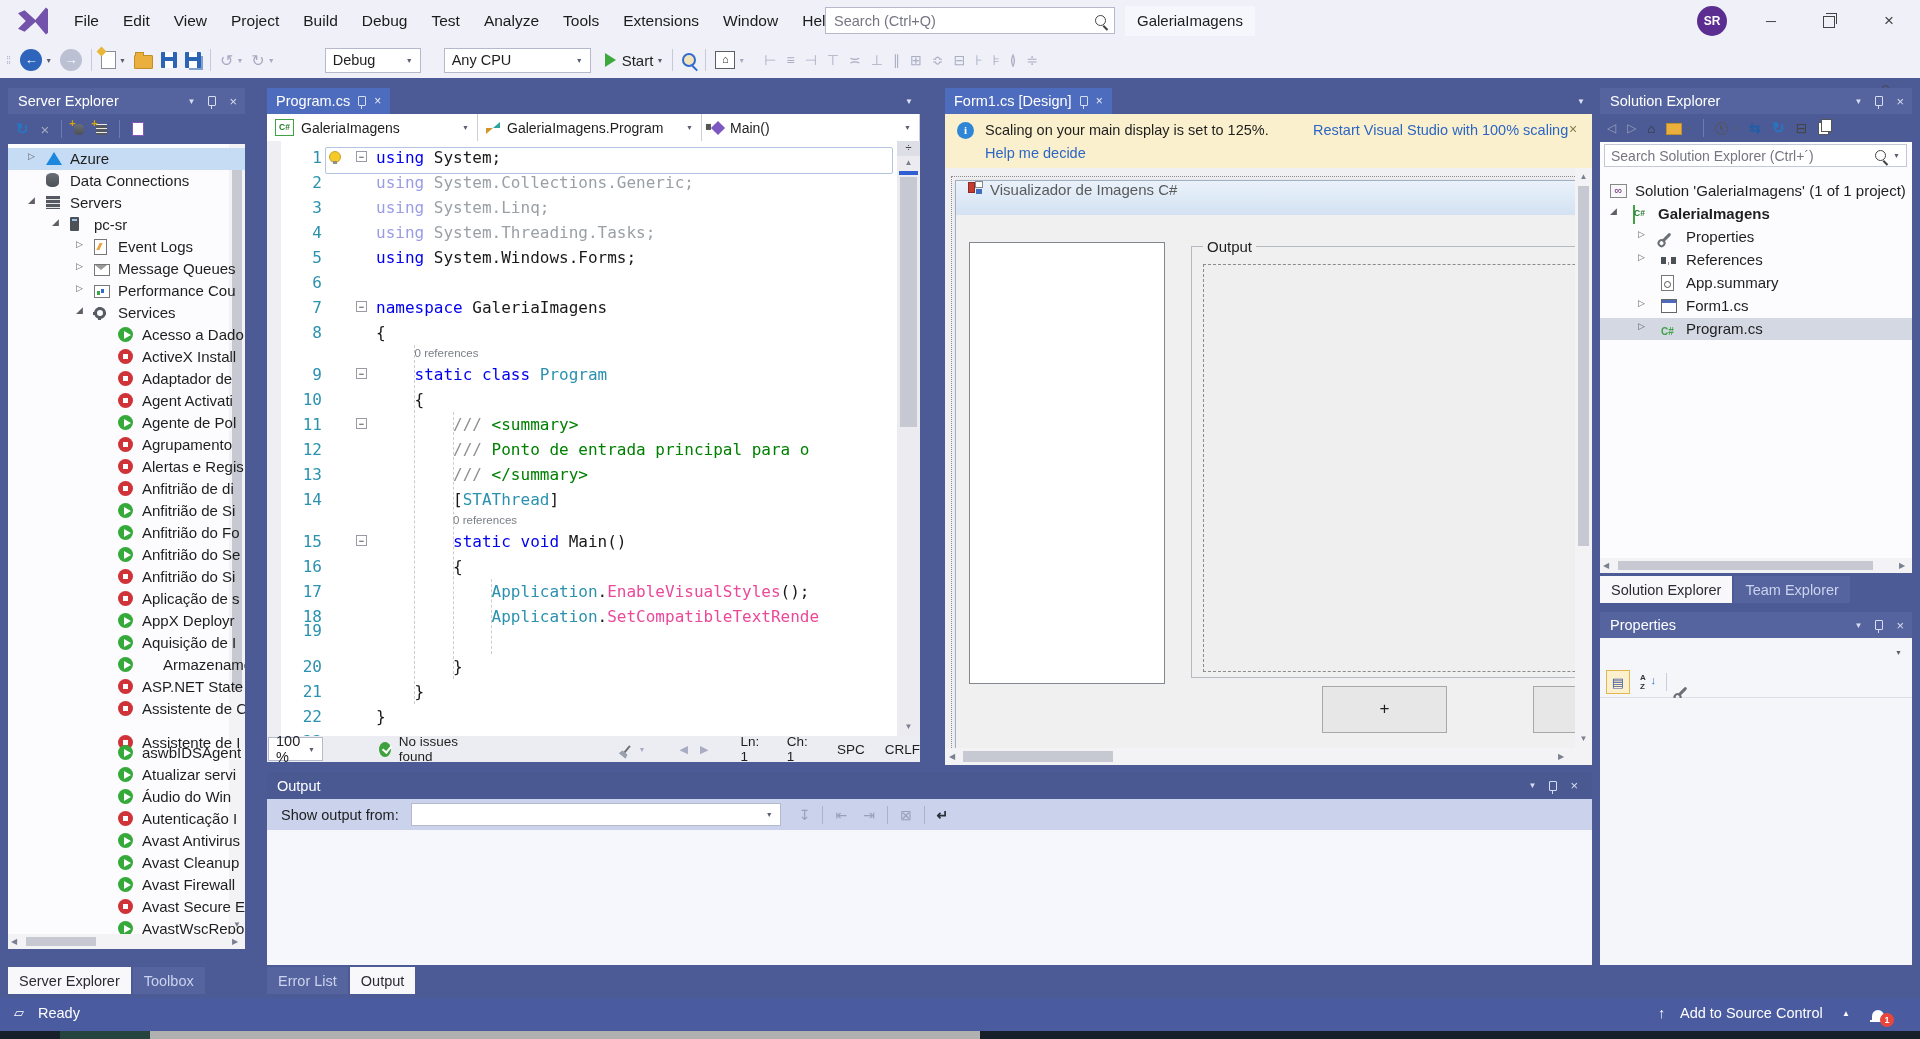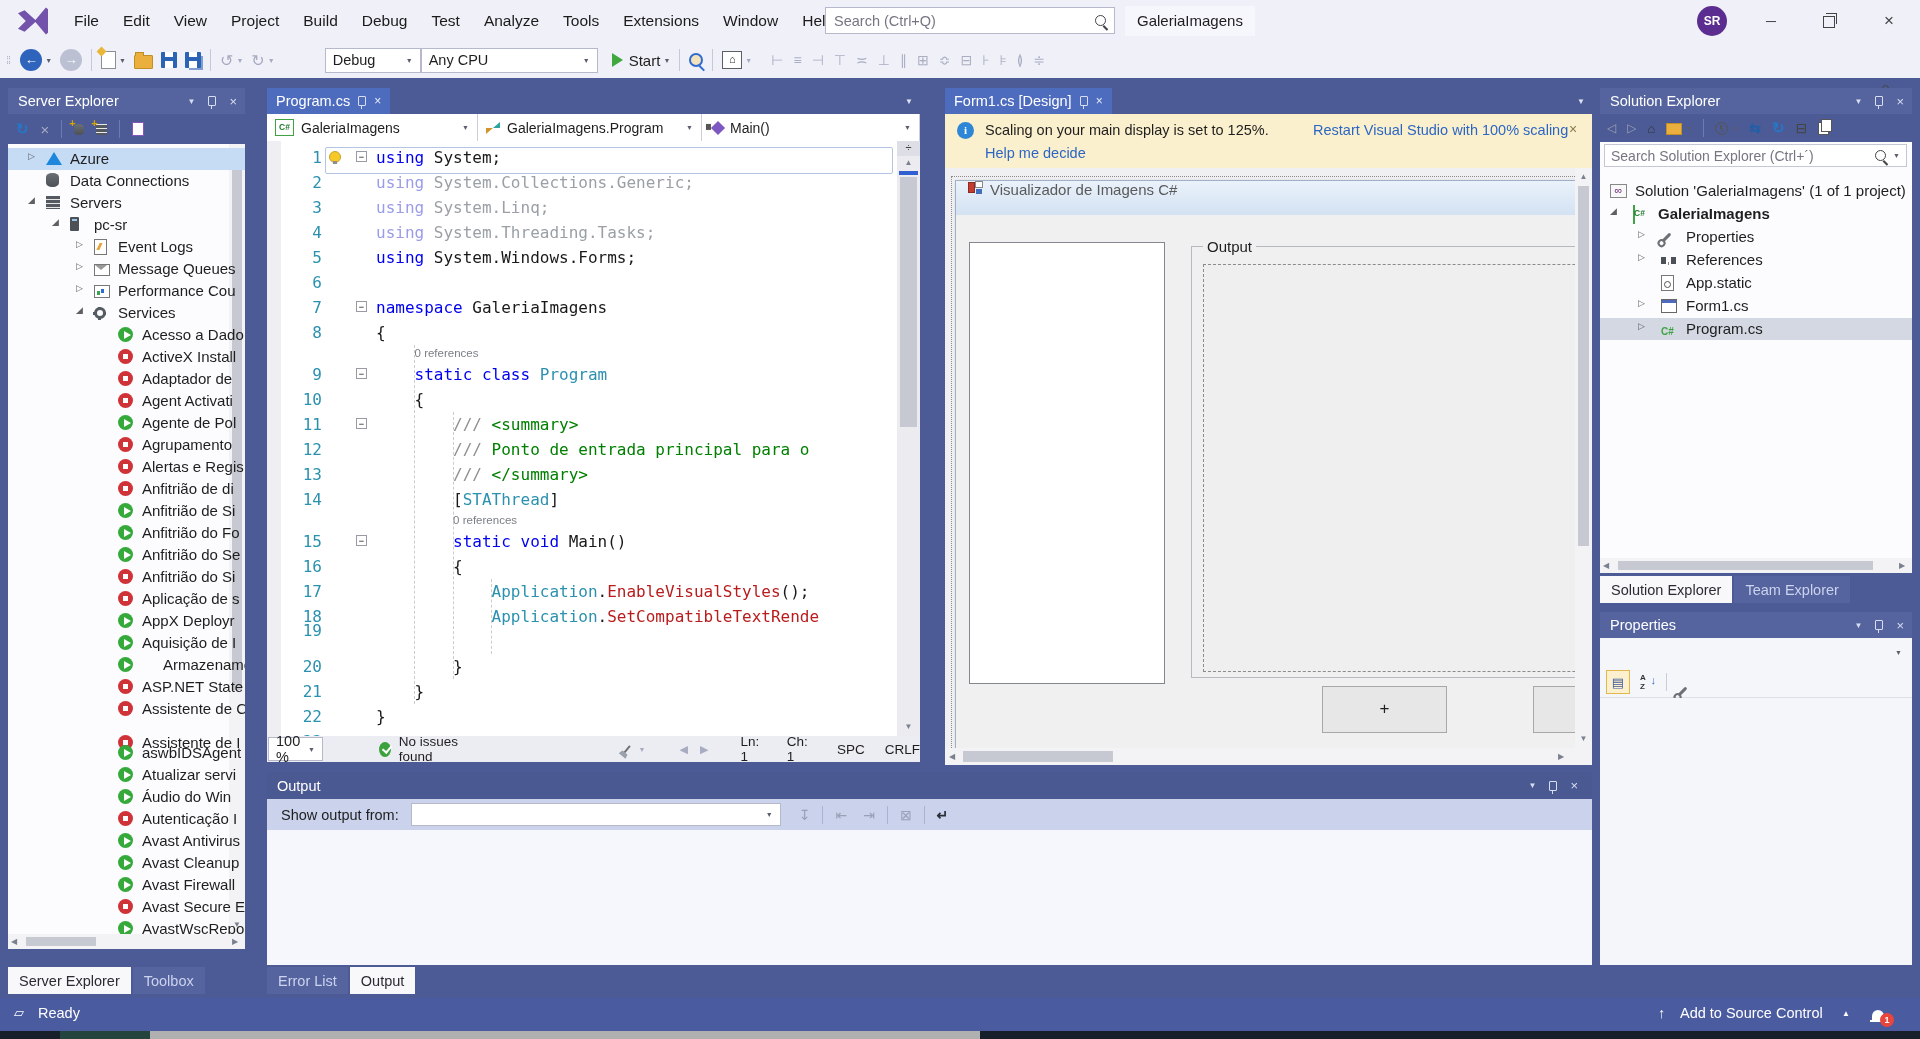--- a/index.html
+++ b/index.html
@@ -119,21 +119,21 @@
   .cl-num{position:absolute;left:10px;width:45px;text-align:right;color:#2b91af}
   .cl-code{position:absolute;left:109px}
   .cl-lens{position:absolute;height:17px;line-height:17px;color:#7a7e85;font-size:11.5px;font-family:"Liberation Sans",sans-serif}
   .cl-fold{position:absolute;left:89px;top:6px;width:11px;height:11px;border:1px solid #9a9aa4;background:#fff;color:#555;
            font:700 9px/10px "Liberation Sans",sans-serif;text-align:center;box-sizing:border-box}
   .cl-cur{position:absolute;left:58px;top:2px;width:566px;height:25px;border:1px solid #b4c4e2;border-radius:2px}
   .i-bulb{position:absolute;left:62px;width:10px;height:10px;background:#f5c928;border:1px solid #c9a227;border-radius:50%;margin-top:6px}
   .i-bulb::after{content:"";position:absolute;left:2.6px;top:9px;width:4px;height:3px;background:#8f8f8f}
   .guide{position:absolute;width:0;border-left:1px dashed #ccc}
   .tk-k{color:#0000f0}.tk-kf{color:#9a9ce8}.tk-g{color:#9aa0a6}.tk-t{color:#2b91af}
-  .tk-m{color:#b91c1c}.tk-c{color:#008000}.tk-cg{color:#8f8f8f}.tk-d{color:#191919}
+  .tk-m{color:#ec4899}.tk-c{color:#008000}.tk-cg{color:#8f8f8f}.tk-d{color:#191919}
   #ed-vscroll{left:897px;top:141px;width:23px;height:595px;background:#ececf0}
   #ed-status{left:267px;top:736px;width:653px;height:26px;background:#ecedf3;display:flex;align-items:center;font-size:13.5px}
   .i-check{width:15px;height:15px;border-radius:50%;background:#3da23d;position:relative}
   .i-check::after{content:"";position:absolute;left:5px;top:2.6px;width:4px;height:7px;border:solid #fff;border-width:0 2px 2px 0;transform:rotate(40deg)}
   .i-broom{width:3px;height:9px;background:#6d7177;transform:rotate(40deg);position:relative}
   .i-broom::after{content:"";position:absolute;left:-3px;top:8px;width:9px;height:5px;background:#9aa0ac;clip-path:polygon(0 100%,15% 0,85% 0,100% 100%)}
   
   #dz-tabstrip{left:945px;top:88px;width:647px;height:26px}
   #notif{left:945px;top:114px;width:647px;height:54px;background:#fbf0cd;font-size:14.5px}
   .i-info{width:17px;height:17px;border-radius:50%;background:#2f86d6;color:#fff;text-align:center;
@@ -269,21 +269,21 @@
         <span class="ddg">▼</span>
       </span>
     <span class="tbi">
         <span class="glyph-gray">↻</span>
         <span class="ddg">▼</span>
       </span>
     <span class="combo" style="width:96px;margin-left:46px">
       <span>Debug</span>
         <span class="dd">▼</span>
       </span>
-    <span class="combo" style="width:177px;margin-left:0">
+    <span class="combo" style="width:147px;margin-left:23px">
       <span>Any CPU</span>
         <span class="dd">▼</span>
       </span>
     <span class="tbi" style="margin-left:14px">
       <span class="i-start"></span>
       <span>Start</span>
         <span class="dd">▼</span>
       </span>
     <span class="tbsep"></span>
     <span class="tbi">
@@ -693,21 +693,21 @@
         <span class="ticon i-wrench" style="left: 61px;"></span>
         <span class="tlabel" style="left: 86px;">Properties</span>
       </div>
       <div class="trow" style="top: 79px;">
         <span class="arrow" style="left: 38px;">▷</span>
         <span class="ticon i-references" style="left: 61px;"></span>
         <span class="tlabel" style="left: 86px;">References</span>
       </div>
       <div class="trow" style="top: 102px;">
         <span class="ticon i-config-file" style="left: 61px;"></span>
-        <span class="tlabel" style="left: 86px;">App.static</span>
+        <span class="tlabel" style="left: 86px;">App.summary</span>
       </div>
       <div class="trow" style="top: 125px;">
         <span class="arrow" style="left: 38px;">▷</span>
         <span class="ticon i-form-file" style="left: 61px;"></span>
         <span class="tlabel" style="left: 86px;">Form1.cs</span>
       </div>
       <div class="trow sel-gray" style="top: 148px;"><span class="arrow" style="left: 38px;">▷</span><span class="ticon i-csharp-file" style="left: 61px;"></span><span class="tlabel" style="left: 86px;">Program.cs</span></div>
     </div>
   <div id="sol-hscroll" class="p sb">
     <span class="sbarrow p" style="left:3px;top:3px">◀</span>

